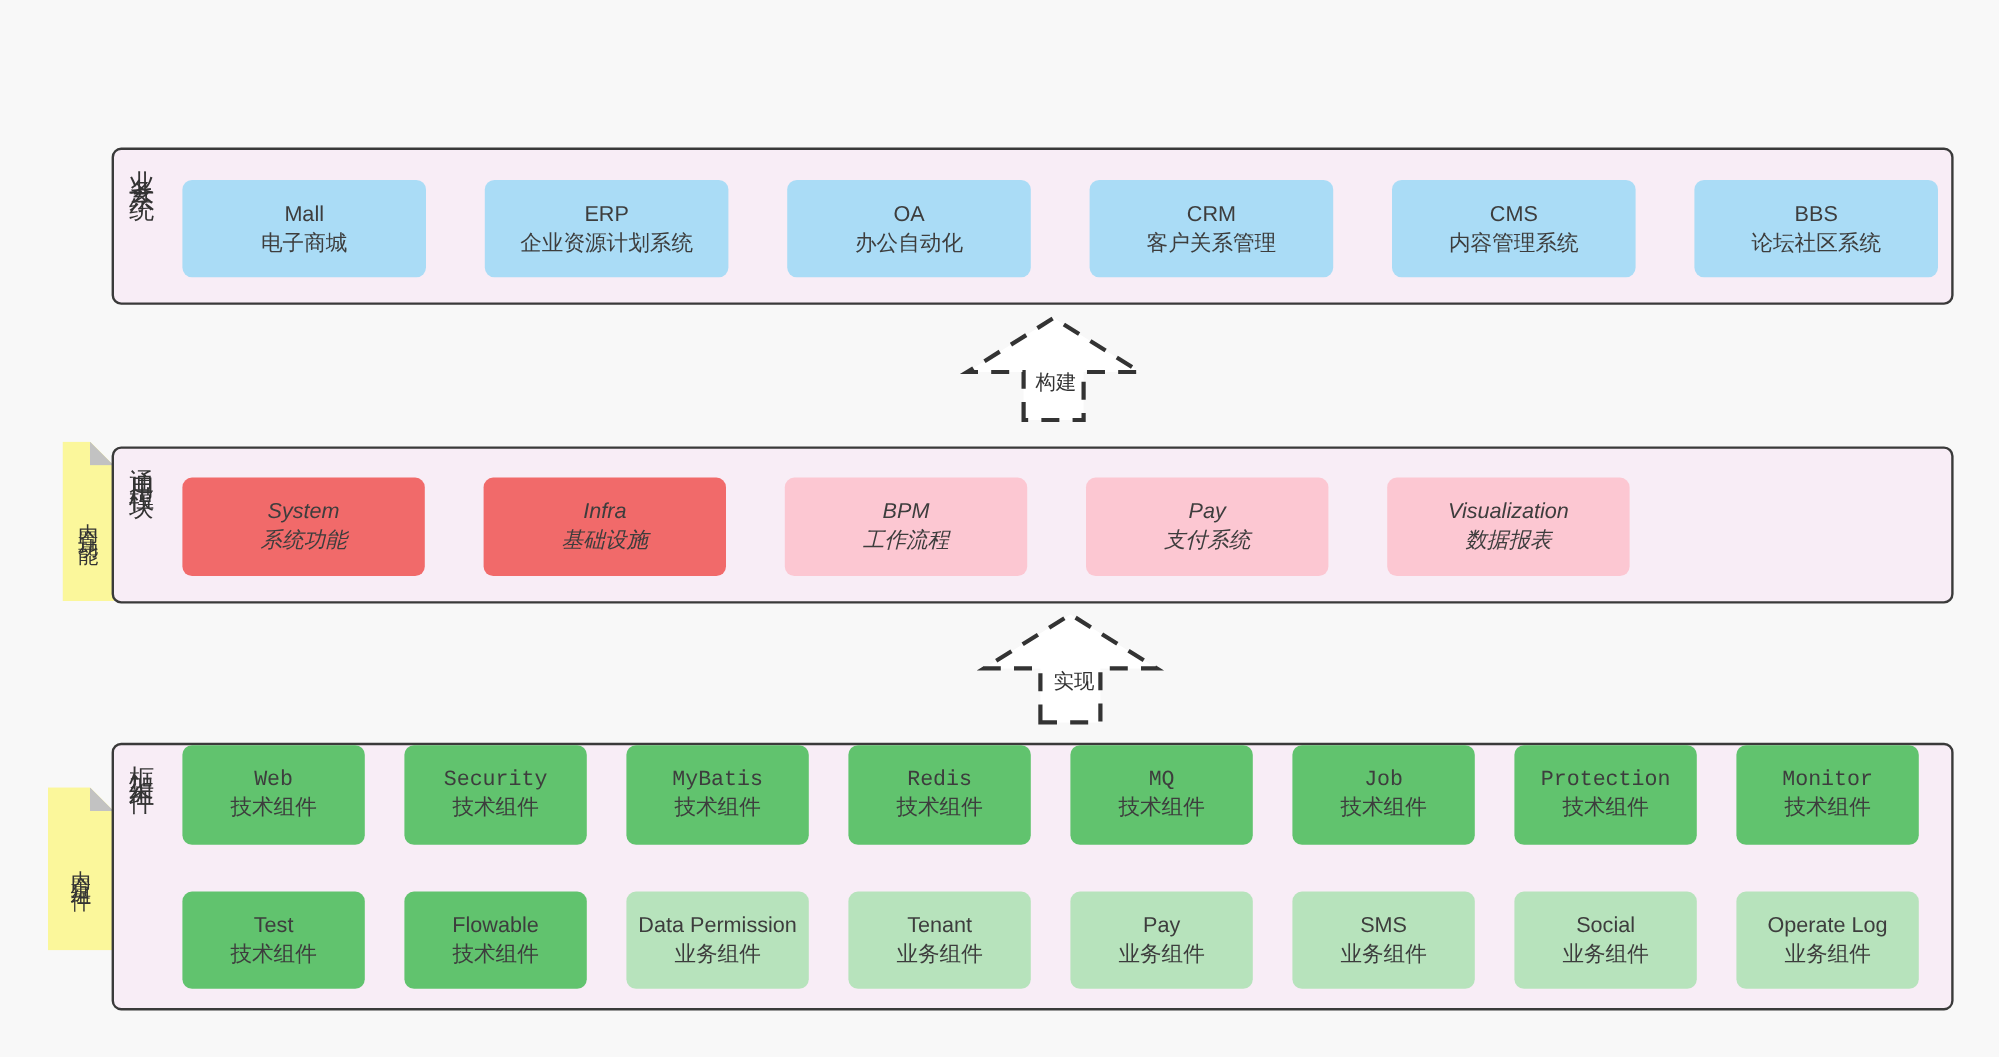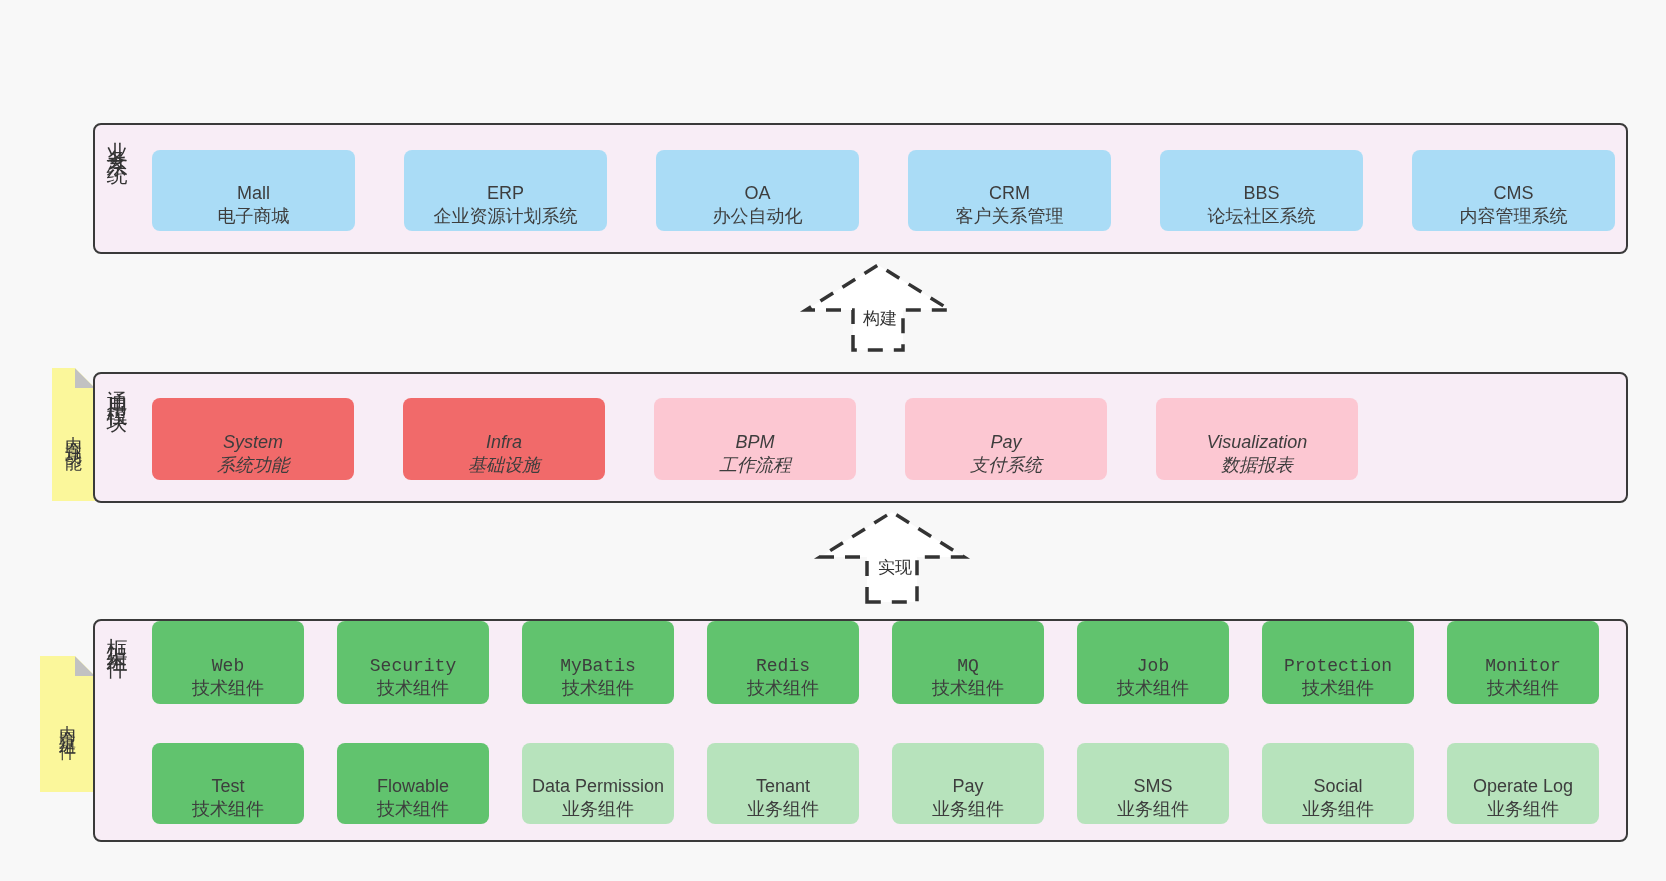--- a/index.html
+++ b/index.html
@@ -54,21 +54,21 @@
   .band-components .row-1 { top: 0; font-family: Liberation Mono, monospace; }
   .band-components .row-2 { top: 122px; }
 
   .box {
     box-sizing: border-box;
     width: 203px;
     height: 81px;
     border-radius: 8px;
     display: flex;
     flex-direction: column;
-    justify-content: flex-end;
+    justify-content: center;
     align-items: center;
     text-align: center;
     color: #3d3d3d;
     font-size: 18px;
     line-height: 1.32;
     padding: 2px 10px;
   }
   .band-modules .box { height: 82px; width: 202px; }
   .band-components .box { width: 152px; padding: 2px 8px; }
   .band-components .row-1 .box { height: 83px; }
@@ -158,26 +158,26 @@
         </div>
         <div class="box blue">
           <div class="box-name">OA</div>
           <div class="box-desc">办公自动化</div>
         </div>
         <div class="box blue">
           <div class="box-name">CRM</div>
           <div class="box-desc">客户关系管理</div>
         </div>
         <div class="box blue">
+          <div class="box-name">CMS</div>
+          <div class="box-desc">内容管理系统</div>
+        </div>
+        <div class="box blue">
           <div class="box-name">BBS</div>
           <div class="box-desc">论坛社区系统</div>
-        </div>
-        <div class="box blue">
-          <div class="box-name">CMS</div>
-          <div class="box-desc">内容管理系统</div>
         </div>
       </div>
   </section>
 
   <div class="arrow arrow-build">
     <svg width="170" height="100" viewBox="0 0 170 100">
       <polygon points="58,95 58,55 11,55 83,10 155,55 108,55 108,95"></polygon>
     </svg>
     <span class="arrow-label">构建</span>
   </div>

